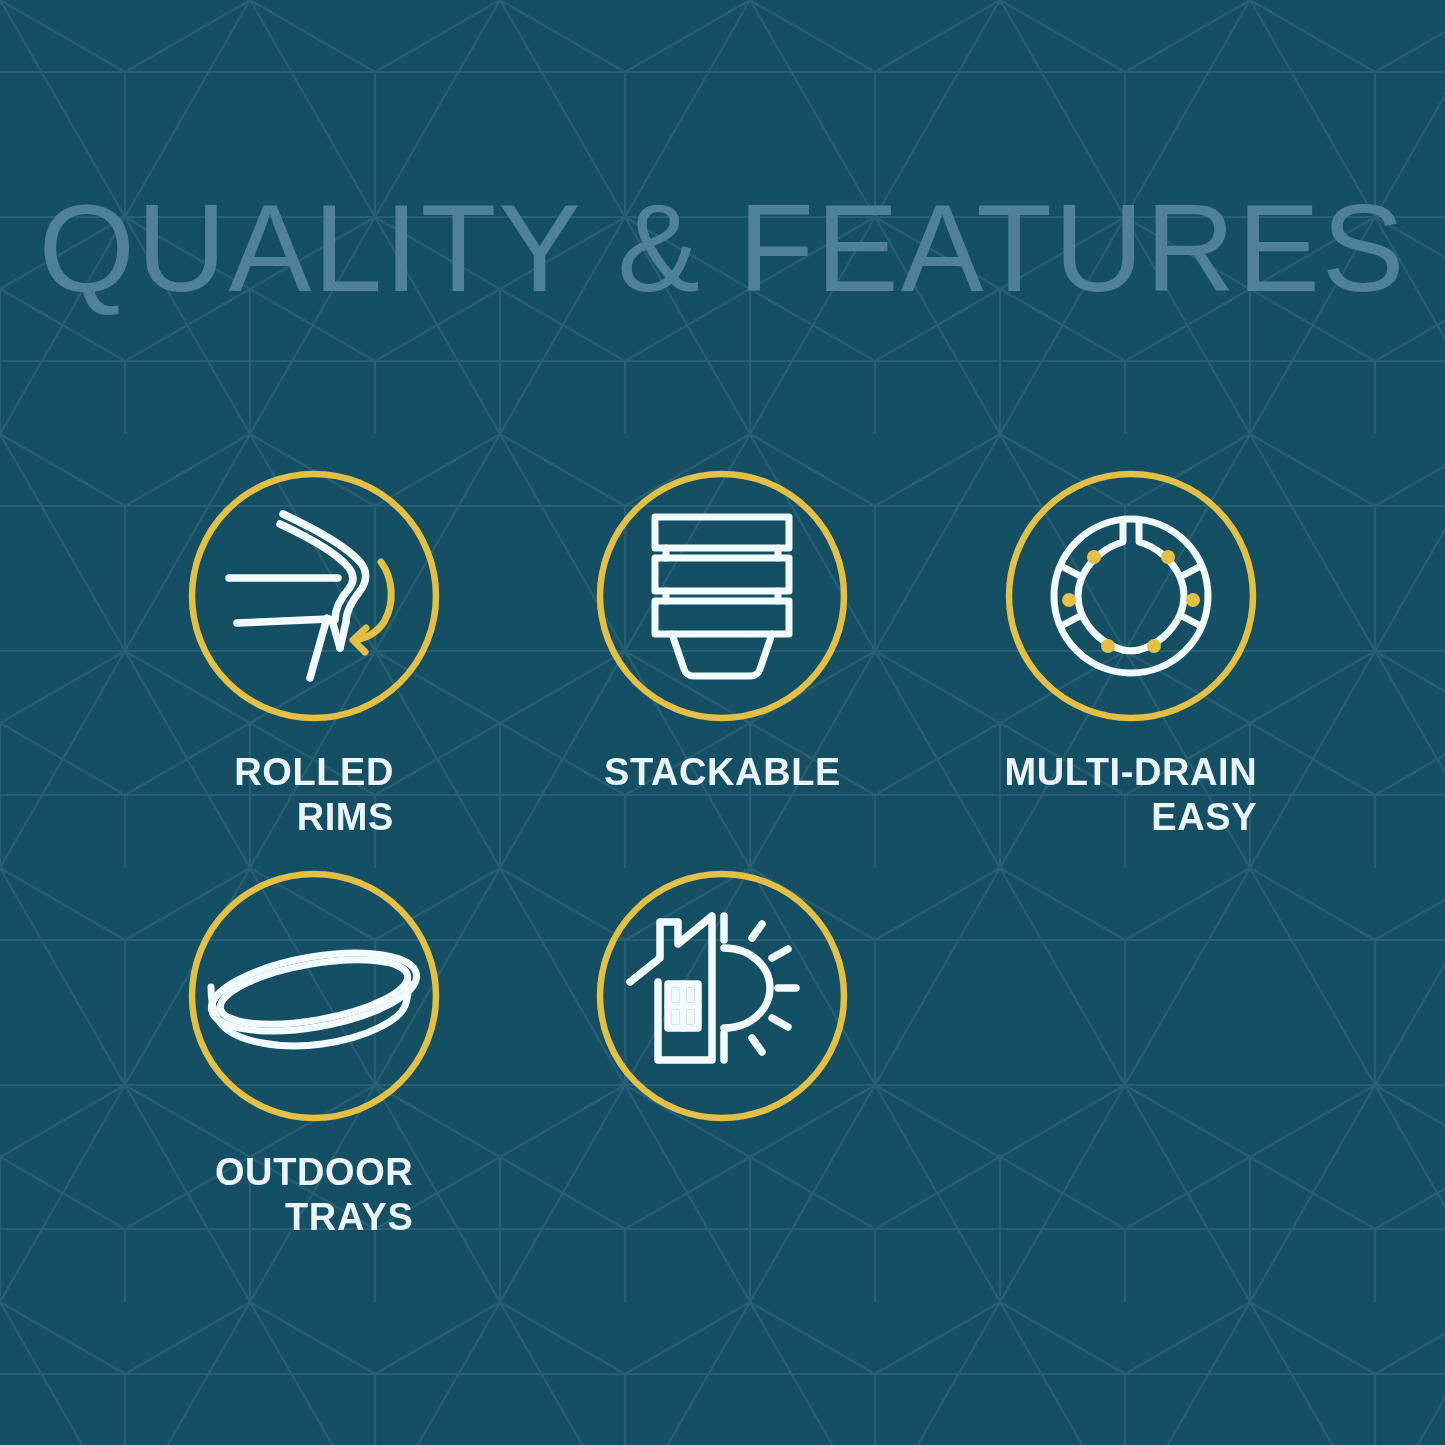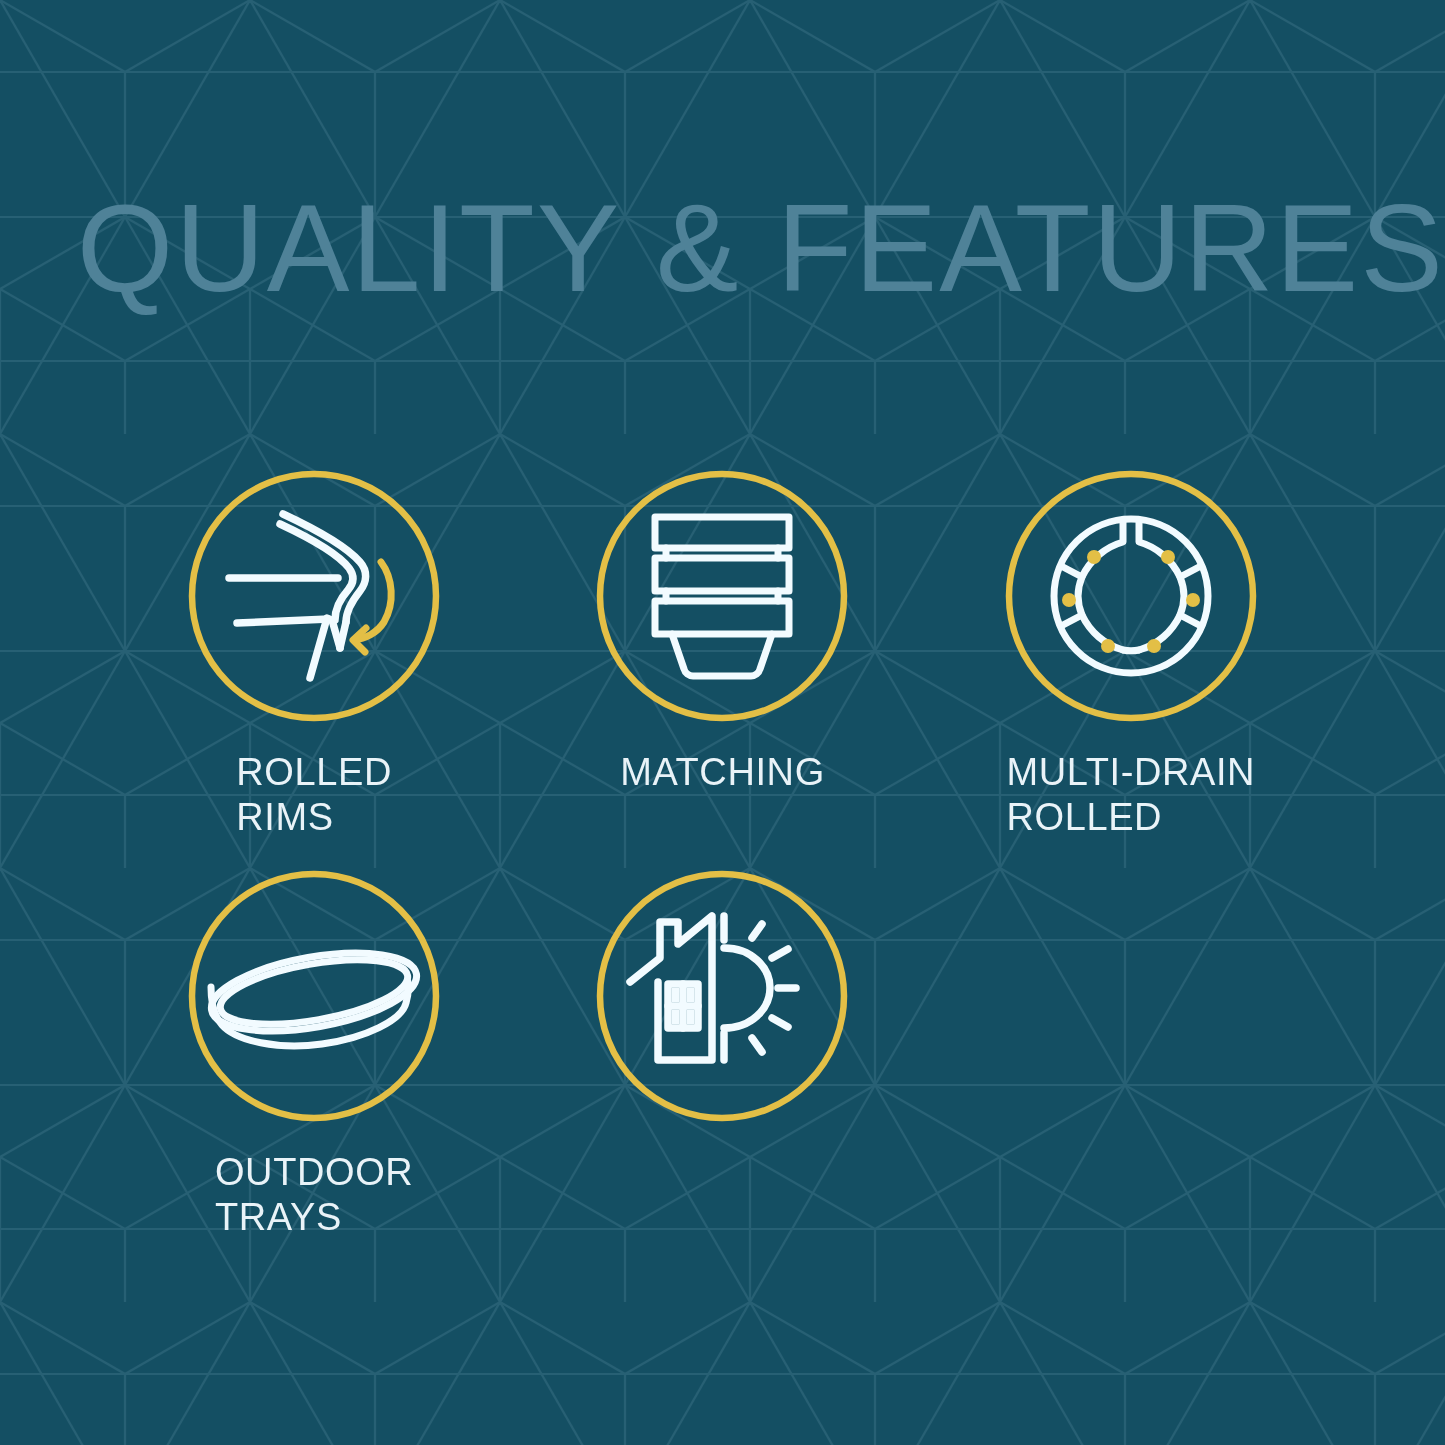--- a/index.html
+++ b/index.html
@@ -23,21 +23,21 @@
     width: 100%;
     height: 100%;
     pointer-events: none;
   }
   
   #page-title {
     position: absolute;
     top: 186px;
     left: 0;
     width: 100%;
-    text-align: right;
+    text-align: center;
     font-size: 124px;
     font-weight: 300;
     letter-spacing: 2px;
     line-height: 1;
     color: #4f8298;
     white-space: nowrap;
   }
   
   #features {
     position: absolute;
@@ -62,23 +62,23 @@
     flex: 0 0 auto;
   }
   .icon-ring svg {
     display: block;
     width: 252px;
     height: 252px;
     overflow: visible;
   }
   .feature-label {
     margin-top: 28px;
-    text-align: left;
+    text-align: right;
     font-size: 38px;
-    font-weight: 400;
+    font-weight: 700;
     line-height: 1.18;
     letter-spacing: 0.6px;
     color: #e9f3f8;
     white-space: pre-line;
   }
 </style>
 </head>
 <body>
 
 <div id="canvas">
@@ -160,21 +160,21 @@
 
             <path d="M70,121 L70,131"></path>
             <path d="M182,121 L182,131"></path>
 
             <path d="M59,131 L193,131 L193,164 L59,164 Z"></path>
 
             <path d="M76,164 L88,199 C89,203 93,206 97,206 L155,206 C159,206 163,203 164,199 L176,164"></path>
           </g>
         </svg>
       </div>
-      <div class="feature-label">MATCHING</div>
+      <div class="feature-label">STACKABLE</div>
     </div>
 
     <div class="feature">
       <div class="icon-ring">
         <svg viewBox="0 0 252 252">
           <circle cx="126" cy="126" r="122" fill="none" stroke="#e3bf46" stroke-width="6.5"></circle>
 
           <circle cx="126" cy="126" r="77" fill="none" stroke="#f2fbff" stroke-width="7"></circle>
 
           <g fill="none" stroke="#f2fbff" stroke-width="7" stroke-linecap="round" stroke-linejoin="round">
@@ -195,21 +195,21 @@
             <circle cx="89" cy="87" r="7"></circle>
             <circle cx="163" cy="87" r="7"></circle>
             <circle cx="64" cy="130" r="7"></circle>
             <circle cx="188" cy="130" r="7"></circle>
             <circle cx="103" cy="176" r="7"></circle>
             <circle cx="149" cy="176" r="7"></circle>
           </g>
         </svg>
       </div>
       <div class="feature-label">MULTI-DRAIN
-ROLLED</div>
+EASY</div>
     </div>
 
     <div class="feature">
       <div class="icon-ring">
         <svg viewBox="0 0 252 252">
           <circle cx="126" cy="126" r="122" fill="none" stroke="#e3bf46" stroke-width="6.5"></circle>
           <g fill="none" stroke="#f2fbff" stroke-width="7" stroke-linecap="round" stroke-linejoin="round">
 
             <ellipse cx="126" cy="122" rx="104" ry="35" transform="rotate(-10 126 122)"></ellipse>
 

